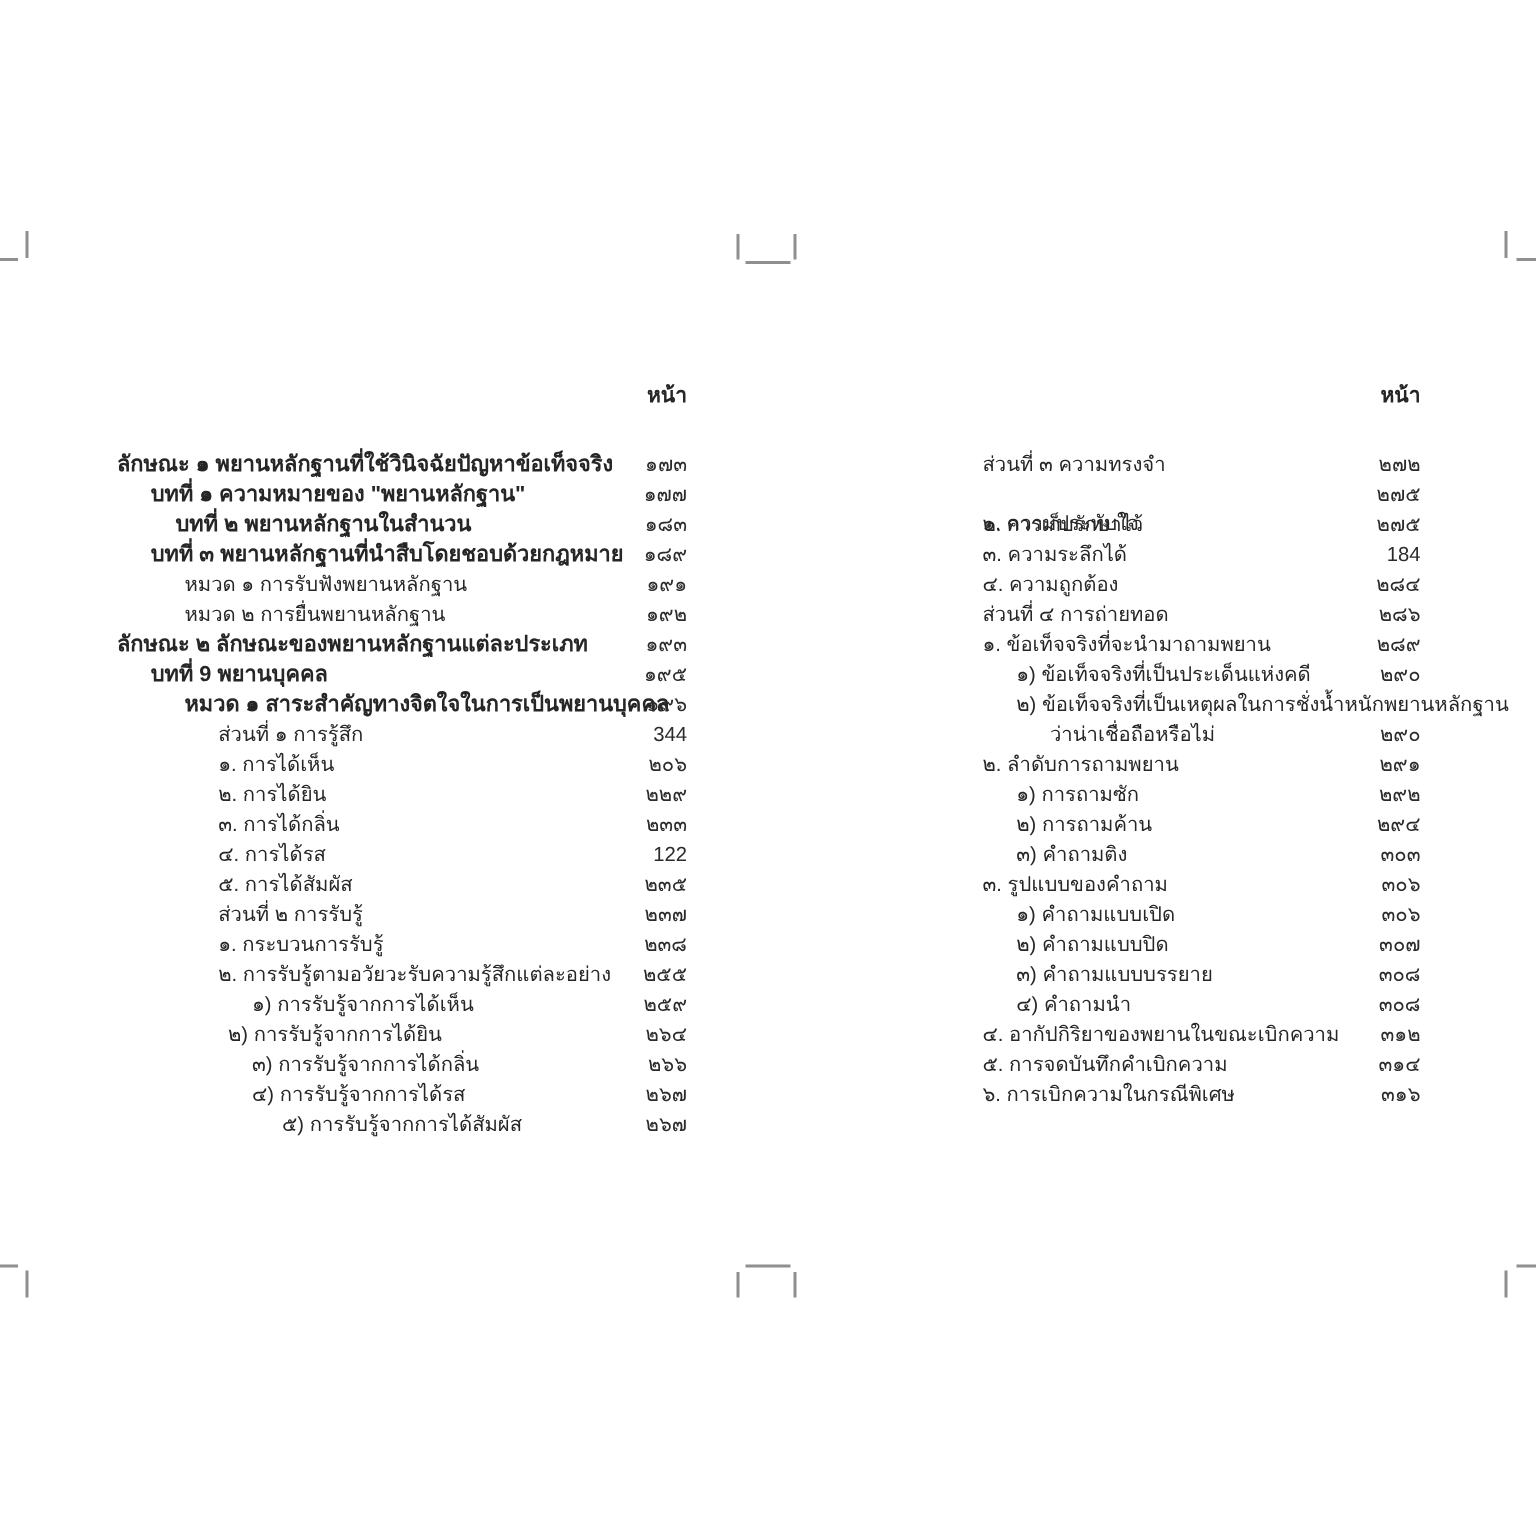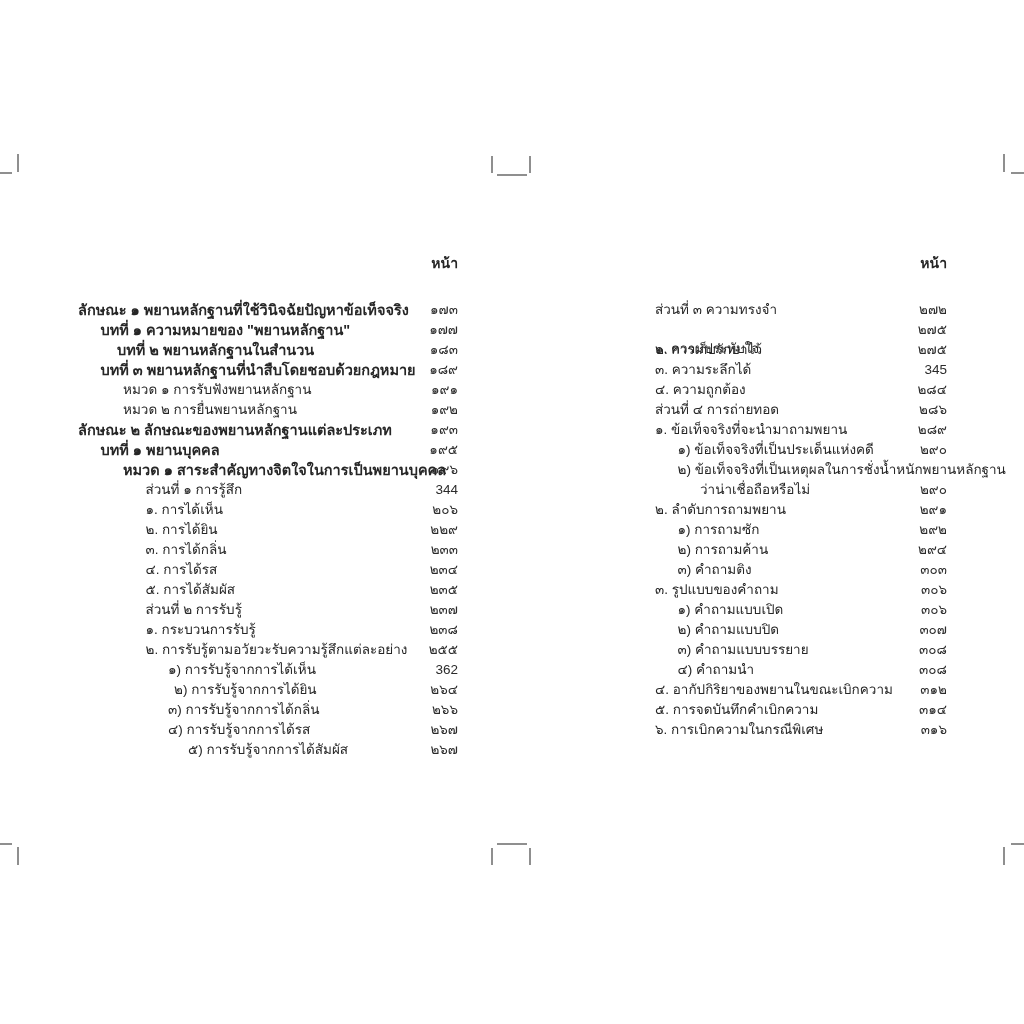--- a/index.html
+++ b/index.html
@@ -123,21 +123,21 @@
         </div>
         <div class="toc-row">
           <span class="toc-title" style="left: 45px;">หมวด ๒ การยื่นพยานหลักฐาน</span>
           <span class="toc-page">๑๙๒</span>
         </div>
         <div class="toc-row bold">
           <span class="toc-title" style="left: 0px;">ลักษณะ ๒ ลักษณะของพยานหลักฐานแต่ละประเภท</span>
           <span class="toc-page">๑๙๓</span>
         </div>
         <div class="toc-row bold">
-          <span class="toc-title" style="left: 22.5px;">บทที่ ๑ พยานบุคคล</span>
+          <span class="toc-title" style="left: 22.5px;">บทที่ 9 พยานบุคคล</span>
           <span class="toc-page">๑๙๕</span>
         </div>
         <div class="toc-row bold">
           <span class="toc-title" style="left: 45px;">หมวด ๑ สาระสำคัญทางจิตใจในการเป็นพยานบุคคล</span>
           <span class="toc-page">๑๙๖</span>
         </div>
         <div class="toc-row">
           <span class="toc-title" style="left: 67.5px;">ส่วนที่ ๑ การรู้สึก</span>
           <span class="toc-page">344</span>
         </div>
@@ -148,44 +148,44 @@
         <div class="toc-row">
           <span class="toc-title" style="left: 67.5px;">๒. การได้ยิน</span>
           <span class="toc-page">๒๒๙</span>
         </div>
         <div class="toc-row">
           <span class="toc-title" style="left: 67.5px;">๓. การได้กลิ่น</span>
           <span class="toc-page">๒๓๓</span>
         </div>
         <div class="toc-row">
           <span class="toc-title" style="left: 67.5px;">๔. การได้รส</span>
-          <span class="toc-page">๒๓๔</span>
+          <span class="toc-page">122</span>
         </div>
         <div class="toc-row">
           <span class="toc-title" style="left: 67.5px;">๕. การได้สัมผัส</span>
           <span class="toc-page">๒๓๕</span>
         </div>
         <div class="toc-row">
           <span class="toc-title" style="left: 67.5px;">ส่วนที่ ๒ การรับรู้</span>
           <span class="toc-page">๒๓๗</span>
         </div>
         <div class="toc-row">
           <span class="toc-title" style="left: 67.5px;">๑. กระบวนการรับรู้</span>
           <span class="toc-page">๒๓๘</span>
         </div>
         <div class="toc-row">
           <span class="toc-title" style="left: 67.5px;">๒. การรับรู้ตามอวัยวะรับความรู้สึกแต่ละอย่าง</span>
           <span class="toc-page">๒๕๕</span>
         </div>
         <div class="toc-row">
           <span class="toc-title" style="left: 90px;">๑) การรับรู้จากการได้เห็น</span>
-          <span class="toc-page">362</span>
-        </div>
-        <div class="toc-row">
-          <span class="toc-title" style="left: 96px;">๒) การรับรู้จากการได้ยิน</span>
+          <span class="toc-page">๒๕๙</span>
+        </div>
+        <div class="toc-row">
+          <span class="toc-title" style="left: 74px;">๒) การรับรู้จากการได้ยิน</span>
           <span class="toc-page">๒๖๔</span>
         </div>
         <div class="toc-row">
           <span class="toc-title" style="left: 90px;">๓) การรับรู้จากการได้กลิ่น</span>
           <span class="toc-page">๒๖๖</span>
         </div>
         <div class="toc-row">
           <span class="toc-title" style="left: 90px;">๔) การรับรู้จากการได้รส</span>
           <span class="toc-page">๒๖๗</span>
         </div>
@@ -206,21 +206,21 @@
         <div class="toc-row">
           <span class="toc-title" style="left: 0px; margin-top: 19px;">๑. ความประทับใจ</span>
           <span class="toc-page">๒๗๕</span>
         </div>
         <div class="toc-row">
           <span class="toc-title" style="left: 0px;">๒. การเก็บรักษาไว้</span>
           <span class="toc-page">๒๗๕</span>
         </div>
         <div class="toc-row">
           <span class="toc-title" style="left: 0px;">๓. ความระลึกได้</span>
-          <span class="toc-page">345</span>
+          <span class="toc-page">184</span>
         </div>
         <div class="toc-row">
           <span class="toc-title" style="left: 0px; text-align: right;">๔. ความถูกต้อง</span>
           <span class="toc-page">๒๘๔</span>
         </div>
         <div class="toc-row">
           <span class="toc-title" style="left: 0px;">ส่วนที่ ๔ การถ่ายทอด</span>
           <span class="toc-page">๒๘๖</span>
         </div>
         <div class="toc-row">

